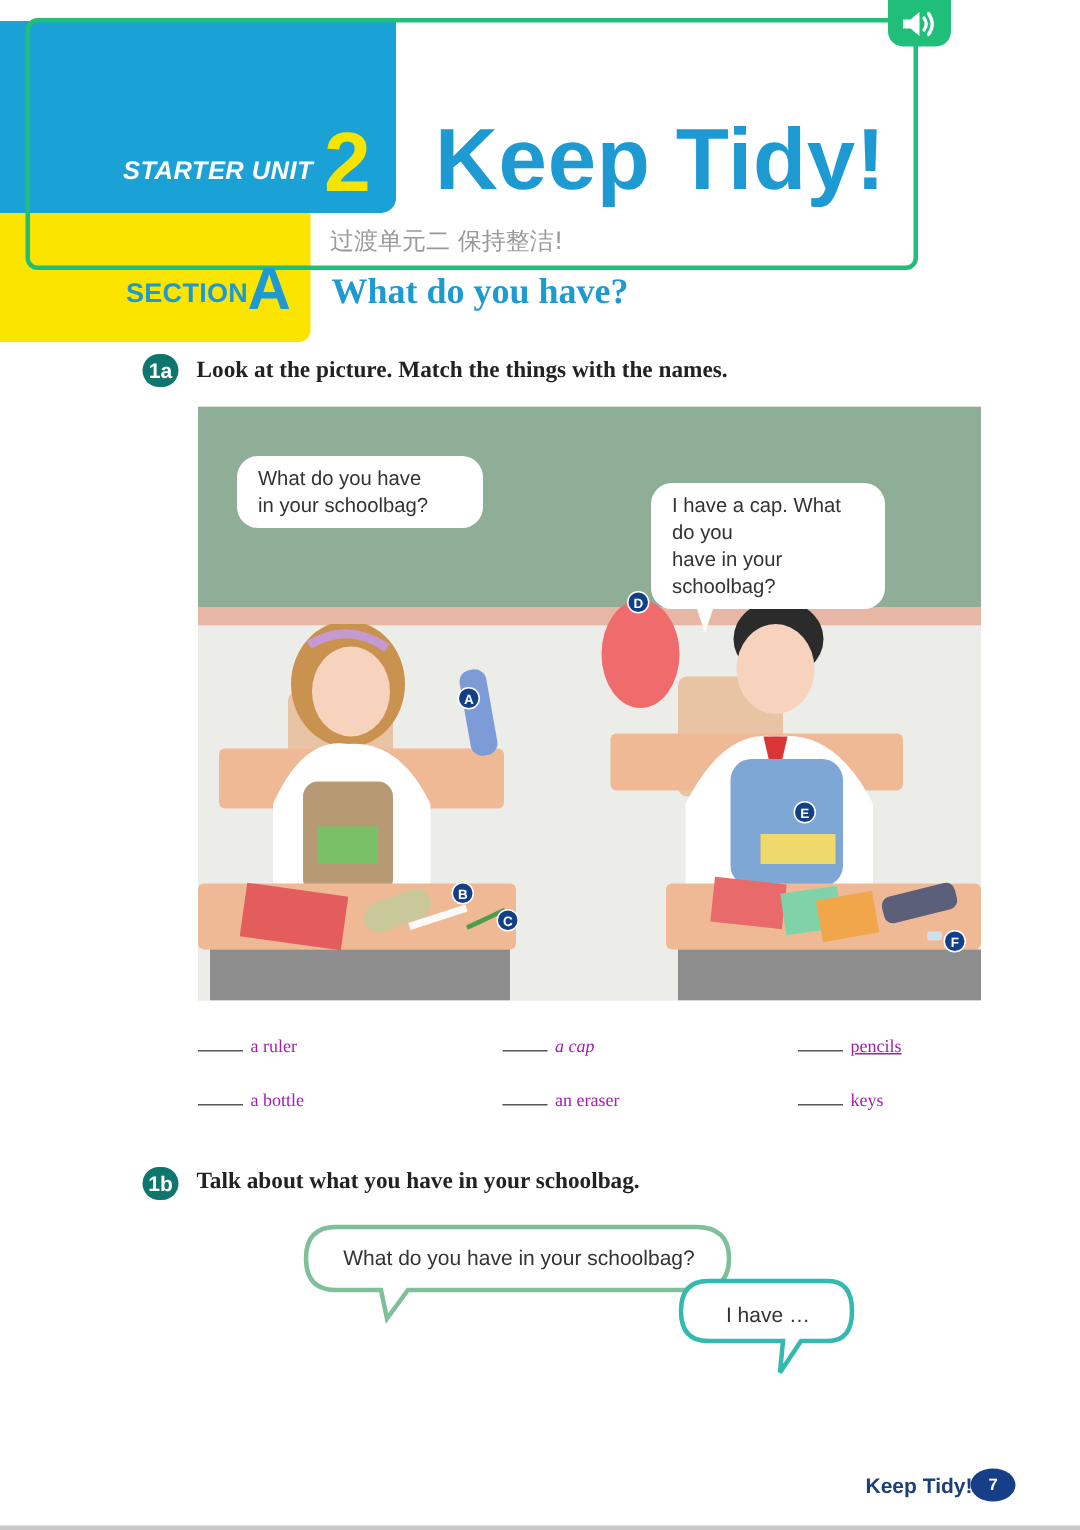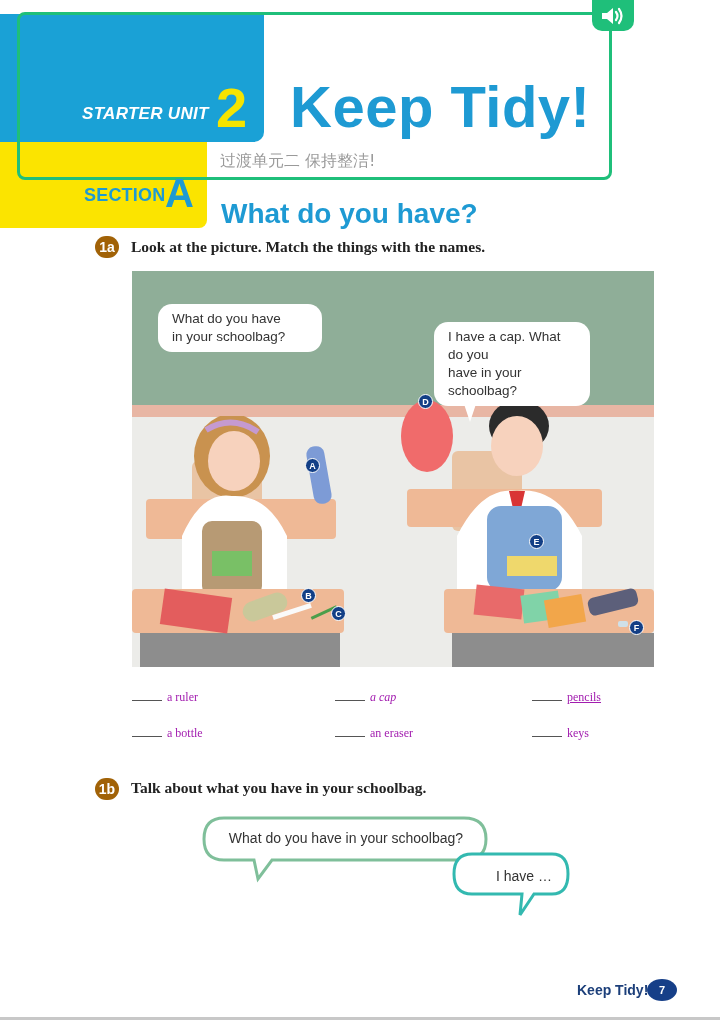--- a/index.html
+++ b/index.html
@@ -10,24 +10,24 @@
   .blue-band { position: absolute; left: 0; top: 14px; width: 264px; height: 128px; background: #1aa1d6; border-radius: 0 0 10px 0; }
   .yellow-band { position: absolute; left: 0; top: 142px; width: 207px; height: 86px; background: #fbe400; border-radius: 0 0 8px 0; }
   .title-frame { position: absolute; left: 17px; top: 12px; width: 595px; height: 168px; border: 3px solid #1fbf7a; border-radius: 8px; }
   .audio-btn { position: absolute; left: 592px; top: 0; width: 42px; height: 31px; background: #1fbf7a; border-radius: 0 0 10px 10px; display: flex; align-items: center; justify-content: center; cursor: pointer; }
   .starter-label { position: absolute; left: 82px; top: 104px; color: #ffffff; font-weight: bold; font-size: 17px; letter-spacing: 0.3px; font-style: italic; }
   .unit-num { position: absolute; left: 216px; top: 80px; color: #f5e400; font-weight: bold; font-size: 56px; line-height: 1; }
   .main-title { position: absolute; left: 290px; top: 78px; color: #1e9ad3; font-weight: bold; font-size: 58px; line-height: 1; letter-spacing: 0.5px; }
   .cn-title { position: absolute; left: 220px; top: 151px; color: #9a9a9a; font-size: 16px; font-family: "DejaVu Sans", sans-serif; }
   .section-label { position: absolute; left: 84px; top: 185px; color: #1e9ad3; font-weight: bold; font-size: 18px; letter-spacing: 0.2px; }
   .section-letter { position: absolute; left: 165px; top: 173px; color: #1e9ad3; font-weight: bold; font-size: 40px; line-height: 1; }
-  .section-title { position: absolute; left: 221px; top: 198px; color: #1e9ad3; font-weight: bold; font-size: 28px; }
+  .section-title { position: absolute; left: 221px; top: 182px; color: #1e9ad3; font-weight: bold; font-size: 24px; font-family: Liberation Serif, serif; }
 
   
-  .ex-badge { position: absolute; width: 24px; height: 22px; border-radius: 12px; background: #a16207; color: #fff; font-weight: bold; font-size: 14px; display: flex; align-items: center; justify-content: center; }
+  .ex-badge { position: absolute; width: 24px; height: 22px; border-radius: 12px; background: #0f766e; color: #fff; font-weight: bold; font-size: 14px; display: flex; align-items: center; justify-content: center; }
   .ex-text { position: absolute; font-family: "Liberation Serif", serif; font-weight: bold; font-size: 15.5px; color: #222; }
 
   
   .picture { position: absolute; left: 132px; top: 271px; width: 522px; height: 396px; overflow: hidden; background: #e9e9e7; }
   .board { position: absolute; left: 0; top: 0; width: 522px; height: 134px; background: #8fae98; }
   .ledge { position: absolute; left: 0; top: 134px; width: 522px; height: 12px; background: #e8b6a4; }
   .wall { position: absolute; left: 0; top: 146px; width: 522px; height: 250px; background: #ecece9; }
   .bubble { position: absolute; background: #fff; border-radius: 14px; color: #333; font-size: 13.5px; line-height: 18px; padding: 6px 14px; }
   .bubble .tail { position: absolute; width: 0; height: 0; }
   .label-dot { position: absolute; width: 15px; height: 15px; border-radius: 50%; background: #133f86; color: #fff; font-size: 9px; font-weight: bold; display: flex; align-items: center; justify-content: center; border: 1.5px solid #fff; }
@@ -160,17 +160,17 @@
   </div>
 
 <div class="ex-badge" style="left:95px; top:778px;">1b</div>
 <div class="ex-text" style="left:131px; top:779px;">Talk about what you have in your schoolbag.</div>
 
 <svg style="position:absolute; left:200px; top:812px;" width="380" height="110" viewBox="0 0 380 110">
   <path d="M24 6 H264 Q286 6 286 27 Q286 48 264 48 H72 L58 67 L54 48 H24 Q4 48 4 27 Q4 6 24 6 Z" fill="#fff" stroke="#7fbf9a" stroke-width="3"></path>
   <path d="M272 42 H352 Q368 42 368 62 Q368 82 352 82 H334 L320 103 L322 82 H272 Q254 82 254 62 Q254 42 272 42 Z" fill="#fff" stroke="#33b9b0" stroke-width="3"></path>
 </svg>
 <div class="big-bubble" style="left:206px; top:820px; width:280px; height:36px; background:transparent;">What do you have in your schoolbag?</div>
-<div class="big-bubble" style="left:460px; top:858px; width:108px; height:36px; background:transparent; justify-content:flex-end; padding-right:16px;">I have …</div>
+<div class="big-bubble" style="left:460px; top:858px; width:108px; height:36px; background:transparent; justify-content:flex-end; padding-right:28px;">I have …</div>
 
 <div class="footer-title">Keep Tidy!</div>
 <div class="page-num">7</div>
 <div class="bottom-line"></div>
 
 </body></html>

